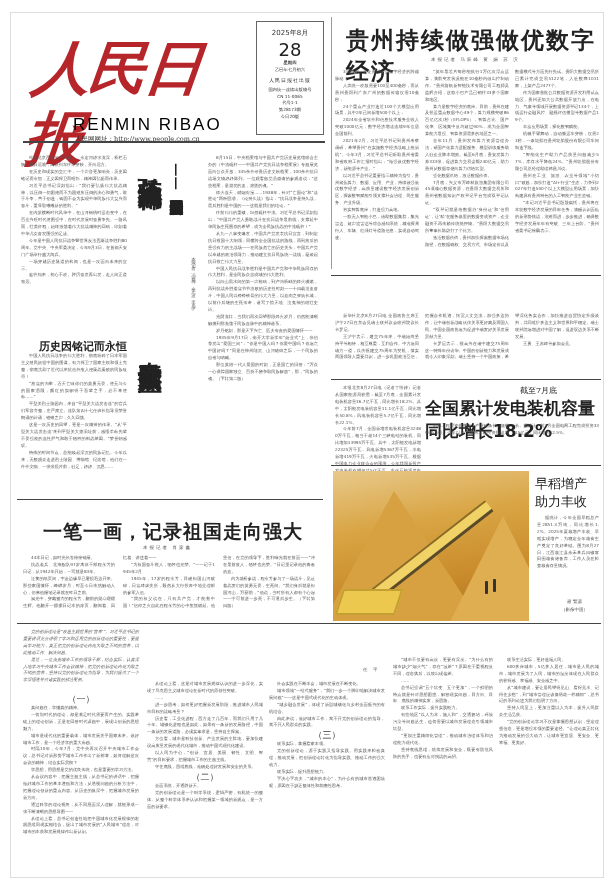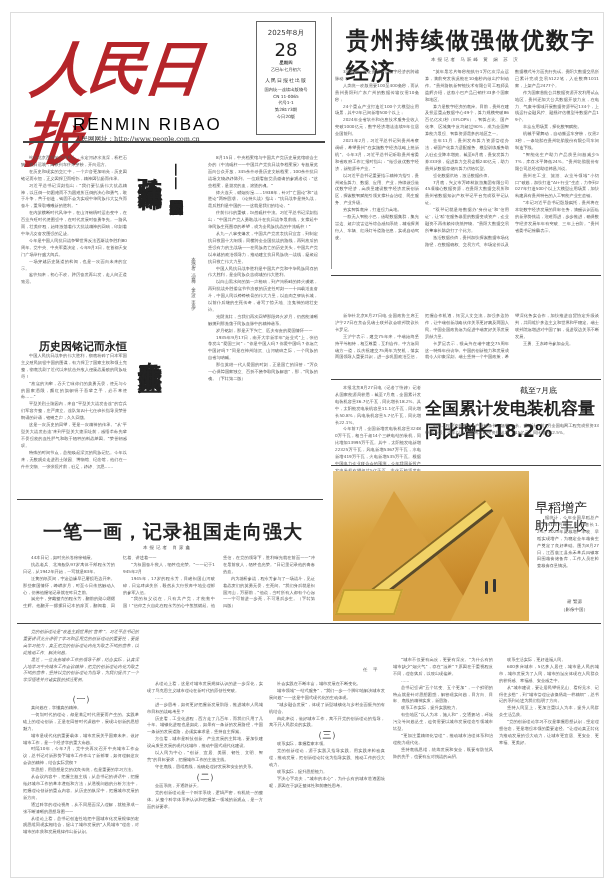--- a/index.html
+++ b/index.html
@@ -8,21 +8,21 @@
   .page { position: absolute; left: 10px; top: 12px; width: 594px; height: 866px; border: 1px solid #ddd; background: #fff; }
   .abs { position: absolute; }
   .txt { font-size: 4.2px; line-height: 6.9px; color: #555; text-align: justify; word-break: break-all; font-family: "DejaVu Sans", sans-serif; }
   .txt p { text-indent: 8px; }
   .rule { position: absolute; background: #444; }
 
   
   .logo { position: absolute; left: 22px; top: 20px; width: 200px; height: 70px; font-family: "DejaVu Serif", serif; font-style: italic; font-weight: bold; font-size: 58px; color: #b5252a; letter-spacing: -2px; line-height: 70px; transform: skewX(-6deg); }
   .logo-pinyin { position: absolute; left: 62px; top: 102px; font-family: Liberation Sans, sans-serif; font-size: 17px; color: #000000; letter-spacing: 2px; }
   .logo-url { position: absolute; left: 64px; top: 122px; font-size: 6.5px; color: #333; font-family: "DejaVu Serif", serif; }
-  .datebox { position: absolute; left: 245px; top: 8px; width: 60px; height: 114px; border: 1.5px solid #666; text-align: center; font-family: "DejaVu Sans", sans-serif; color: #333; }
+  .datebox { position: absolute; left: 245px; top: 8px; width: 68px; height: 114px; border: 1.5px solid #666; text-align: center; font-family: "DejaVu Sans", sans-serif; color: #333; }
   .datebox .ym { font-size: 7px; margin-top: 6px; }
   .datebox .day { font-size: 18px; line-height: 20px; margin-top: 2px; color: #222; }
   .datebox .sm { font-size: 4.3px; line-height: 6.6px; }
   .datebox .pub { font-size: 5px; margin: 4px 0; letter-spacing: 1px; }
 
   .h-guizhou { position: absolute; left: 335px; top: 12px; font-family: "DejaVu Sans", sans-serif; font-weight: bold; font-size: 23px; color: #222; letter-spacing: 2px; }
   .byline { font-size: 4.5px; color: #555; letter-spacing: 2px; }
 
   .v-title { position: absolute; font-family: "DejaVu Sans", sans-serif; font-weight: bold; color: #222; writing-mode: vertical-rl; }
   .v-sub { position: absolute; writing-mode: vertical-rl; font-family: "DejaVu Serif", serif; font-weight: bold; color: #222; }
@@ -109,21 +109,21 @@
   <div class="rule" style="left:320px; top:452px; width:270px; height:1px;"></div>
 
   <div class="photo">
     <div class="pile1"></div>
     <div class="pile2"></div>
     <div class="belt"></div>
     <div class="hopper"></div>
     <div class="person" style="left:152px; top:110px;"></div>
     <div class="person" style="left:160px; top:108px;"></div>
   </div>
-  <div class="h-sans" style="left:524px; top:462px; font-size:13px; font-weight:normal; line-height:18px;margin-top:24px;">
+  <div class="h-sans" style="left:524px; top:462px; font-size:13px; font-weight:normal; line-height:18px;">
     <div>早稻增产</div>
     <div>助力丰收</div>
   </div>
   <div class="abs txt" style="left:526px; top:502px; width:62px; height:80px;">
     <p>据统计，今年全国早稻总产量2851.3万吨，同比增长1.2%。2025年夏粮增产丰收、早稻实现增产，为稳定全年粮食生产奠定了良好基础。图为8月27日，江西鹿江县佘禾基兵四镇零田围粮食储备库，工作人员在检查粮食存量情况。</p>
   </div>
   <div class="abs txt" style="left:556px; top:586px; font-size:4.5px;">谢 繁源</div>
   <div class="abs txt" style="left:550px; top:594px; font-size:4.5px;">（影像中国）</div>
 
   <div class="abs txt" style="left:10px; top:142px; width:106px; height:182px;">

